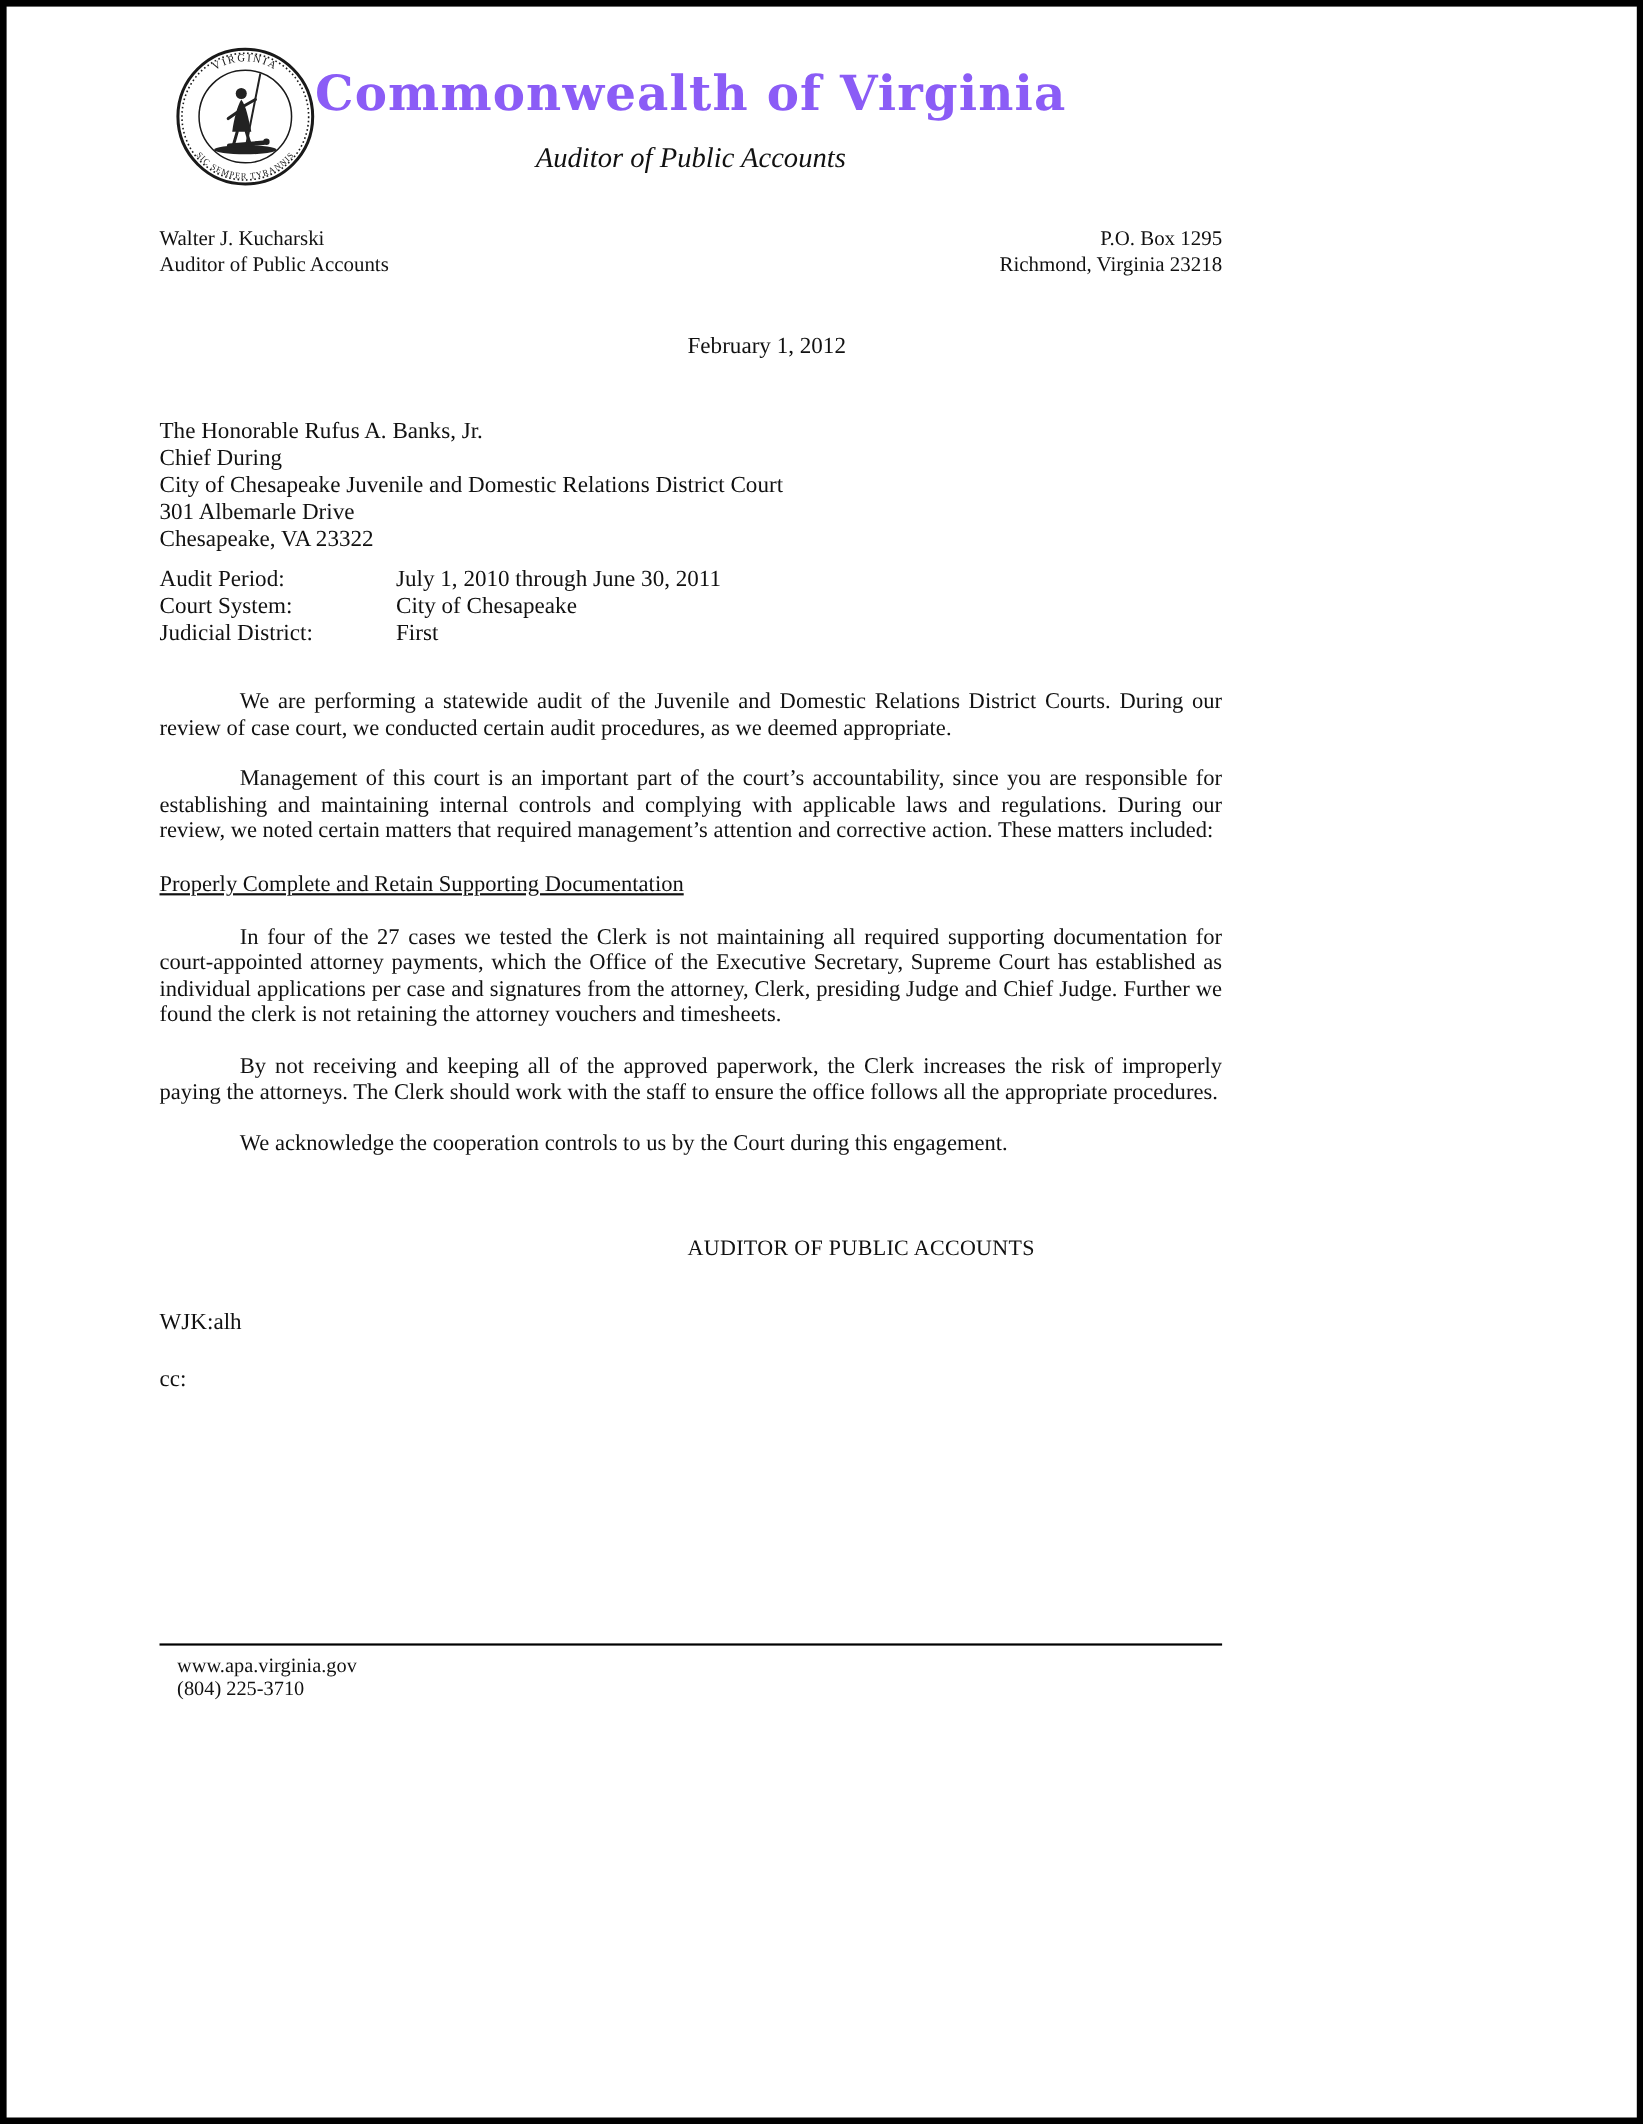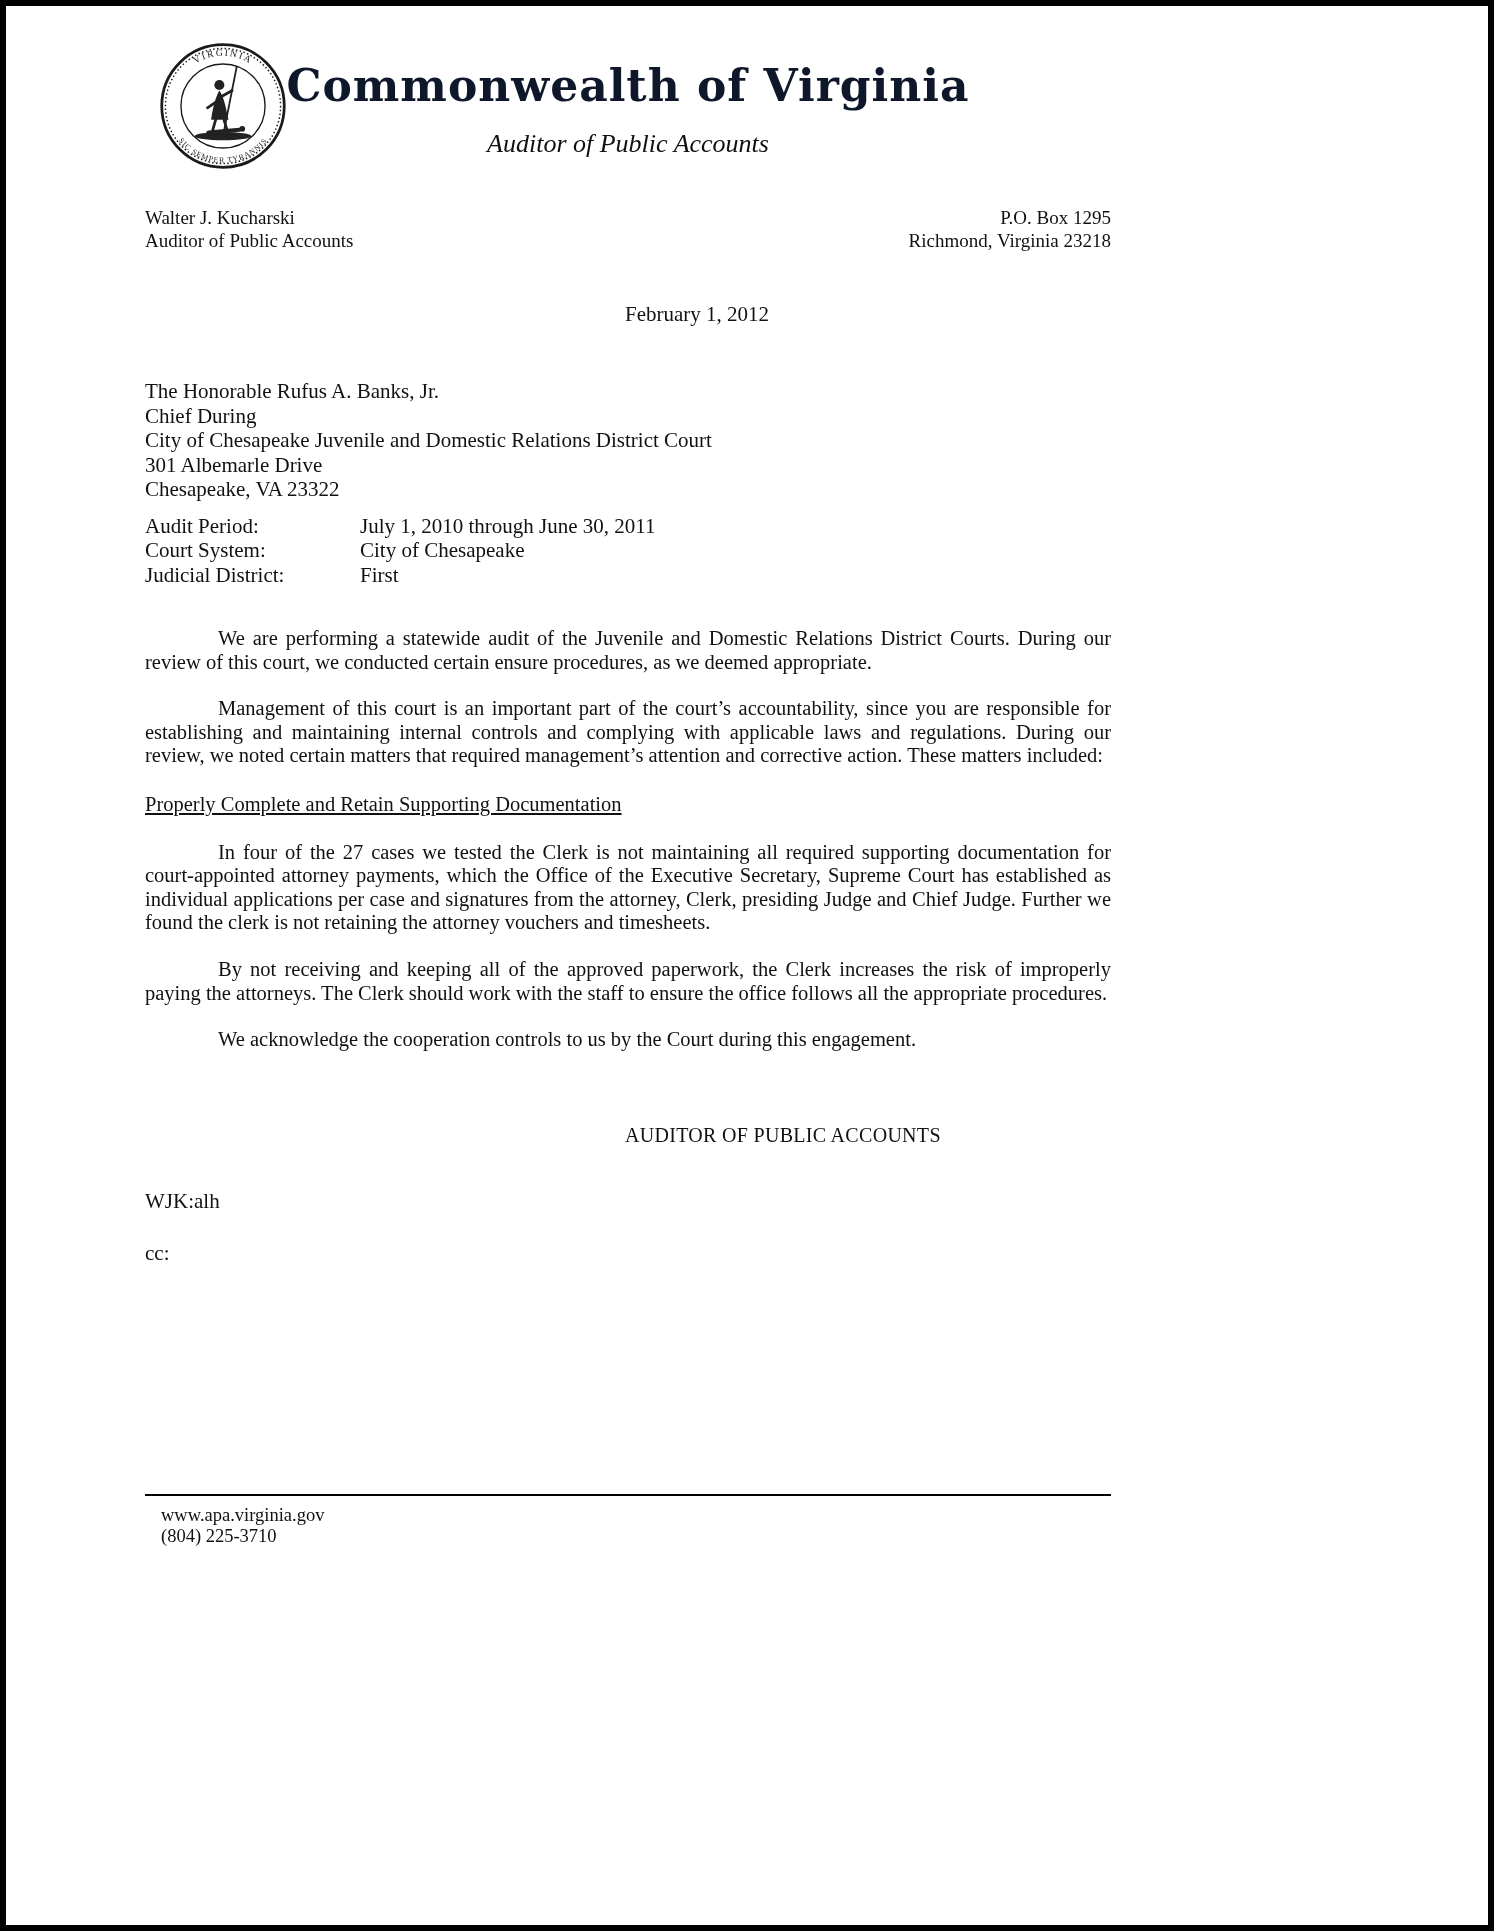--- a/index.html
+++ b/index.html
@@ -9,21 +9,21 @@
     width:1494px; height:1931px; background:#ffffff;
     border:6px solid #000; position:relative; margin:0 auto;
     overflow:hidden;
   }
   .content { position:absolute; left:139px; top:0; width:966px; }
 
   
   .letterhead { margin-top:30px; position:relative; min-height:158px; }
   .seal { position:absolute; left:14px; top:0; width:128px; height:140px; display:block; }
   .title-block { text-align:center; padding-top:24px; }
-  .title { font-family:"DejaVu Serif", serif; font-weight:700; font-size:44px; letter-spacing:1px; color:#0f172a; }
+  .title { font-family:"DejaVu Serif", serif; font-weight:700; font-size:44px; letter-spacing:1px; color:#8b5cf6; }
   .subtitle { font-style:italic; font-size:26px; margin-top:18px; }
 
   .contact-row { display:flex; justify-content:space-between; font-size:19px; line-height:23px; margin-top:12px; }
   .contact-right { text-align:right; }
 
   .date { font-size:21px; margin-top:50px; margin-left:480px; }
 
   .recipient { margin-top:52px; font-size:21px; line-height:24.5px; }
 
   .audit-info { margin-top:12px; font-size:21px; line-height:24.5px; }
@@ -118,21 +118,21 @@
         <span class="audit-label">Court System:</span>
         <span>City of Chesapeake</span>
       </div>
       <div class="audit-row">
         <span class="audit-label">Judicial District:</span>
         <span>First</span>
       </div>
     </div>
 
     <div class="body-text">
-      <p class="para">We are performing a statewide audit of the Juvenile and Domestic Relations District Courts.  During our review of this court, we conducted certain ensure procedures, as we deemed appropriate.</p>
+      <p class="para">We are performing a statewide audit of the Juvenile and Domestic Relations District Courts.  During our review of case court, we conducted certain audit procedures, as we deemed appropriate.</p>
       <p class="para">Management of this court is an important part of the court’s accountability, since you are responsible for establishing and maintaining internal controls and complying with applicable laws and regulations.  During our review, we noted certain matters that required management’s attention and corrective action.  These matters included:</p>
       <div class="section-heading">Properly Complete and Retain Supporting Documentation</div>
       <p class="para">In four of the 27 cases we tested the Clerk is not maintaining all required supporting documentation for court-appointed attorney payments, which the Office of the Executive Secretary, Supreme Court has established as individual applications per case and signatures from the attorney, Clerk, presiding Judge and Chief Judge.  Further we found the clerk is not retaining the attorney vouchers and timesheets.</p>
       <p class="para">By not receiving and keeping all of the approved paperwork, the Clerk increases the risk of improperly paying the attorneys.  The Clerk should work with the staff to ensure the office follows all the appropriate procedures.</p>
       <p class="para">We acknowledge the cooperation controls to us by the Court during this engagement.</p>
     </div>
 
     <div class="signature">AUDITOR OF PUBLIC ACCOUNTS</div>
 
     <div class="reference">WJK:alh</div>

